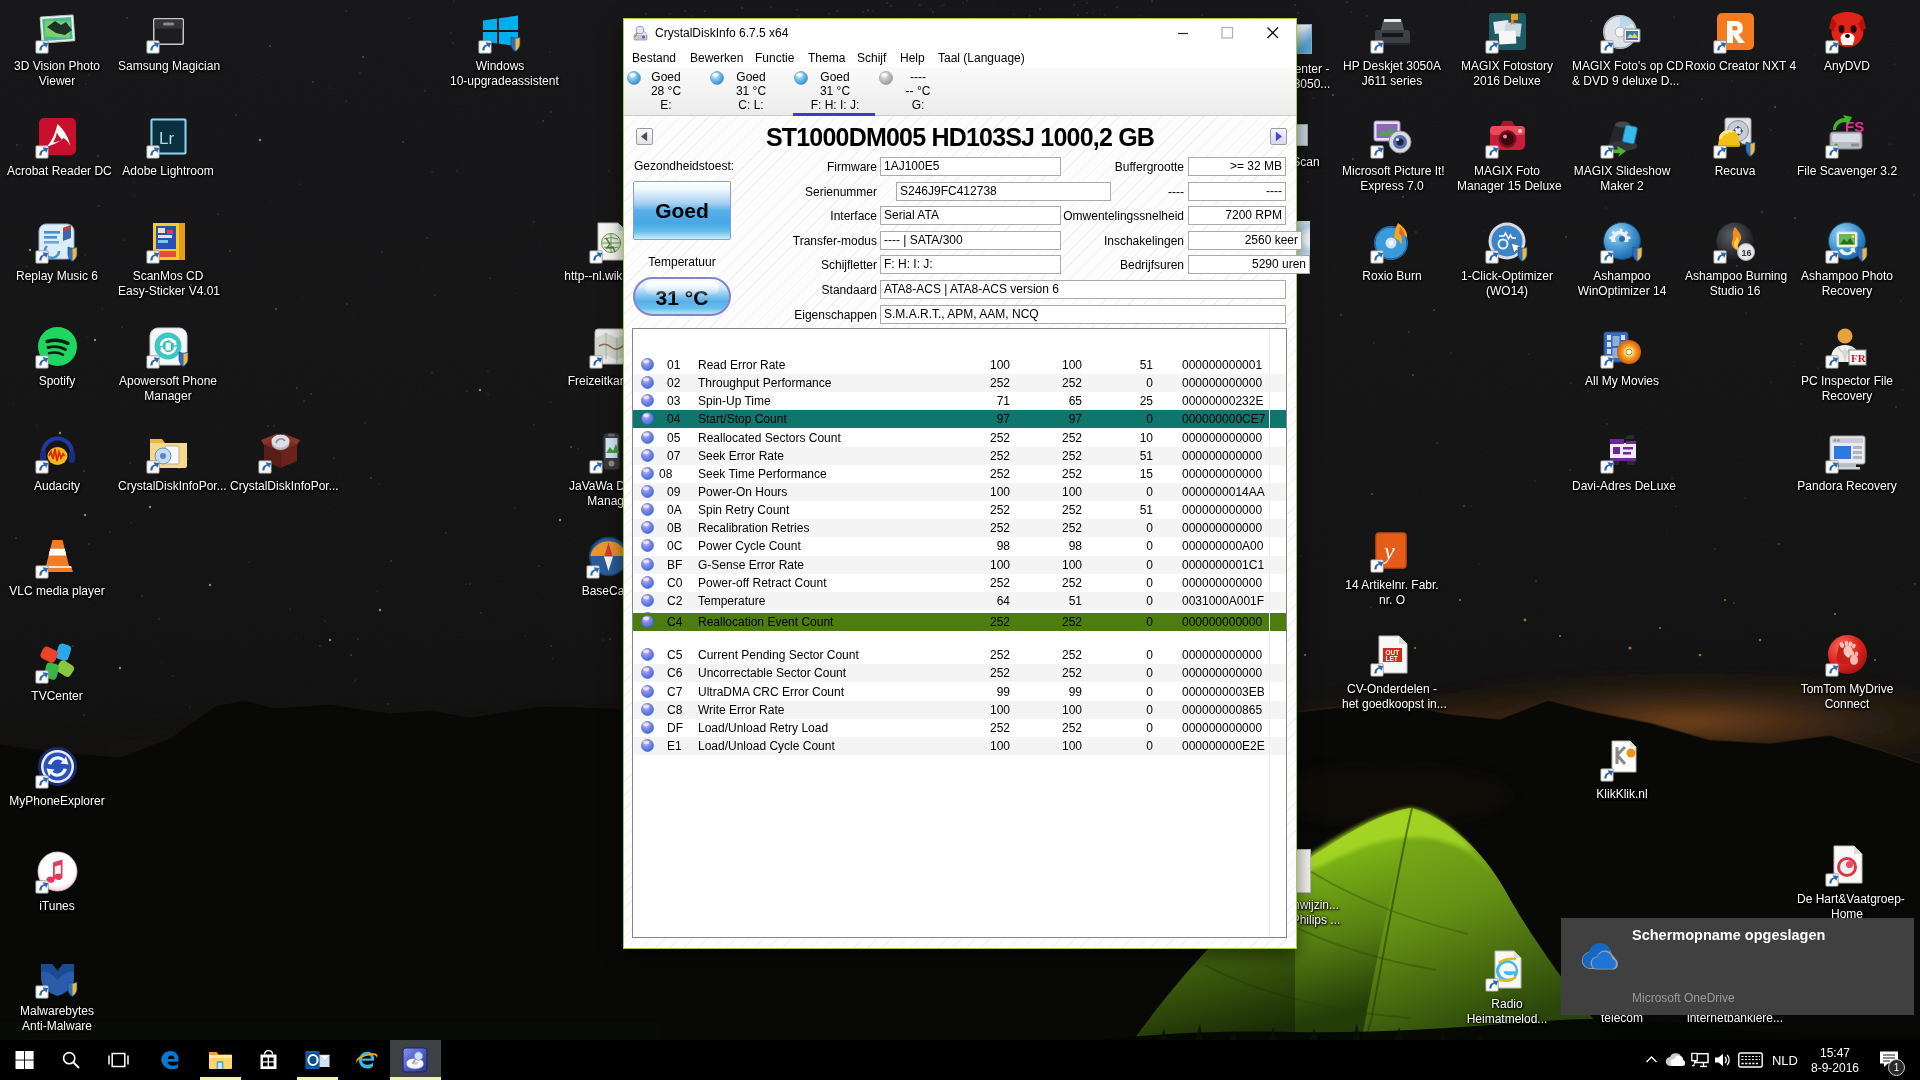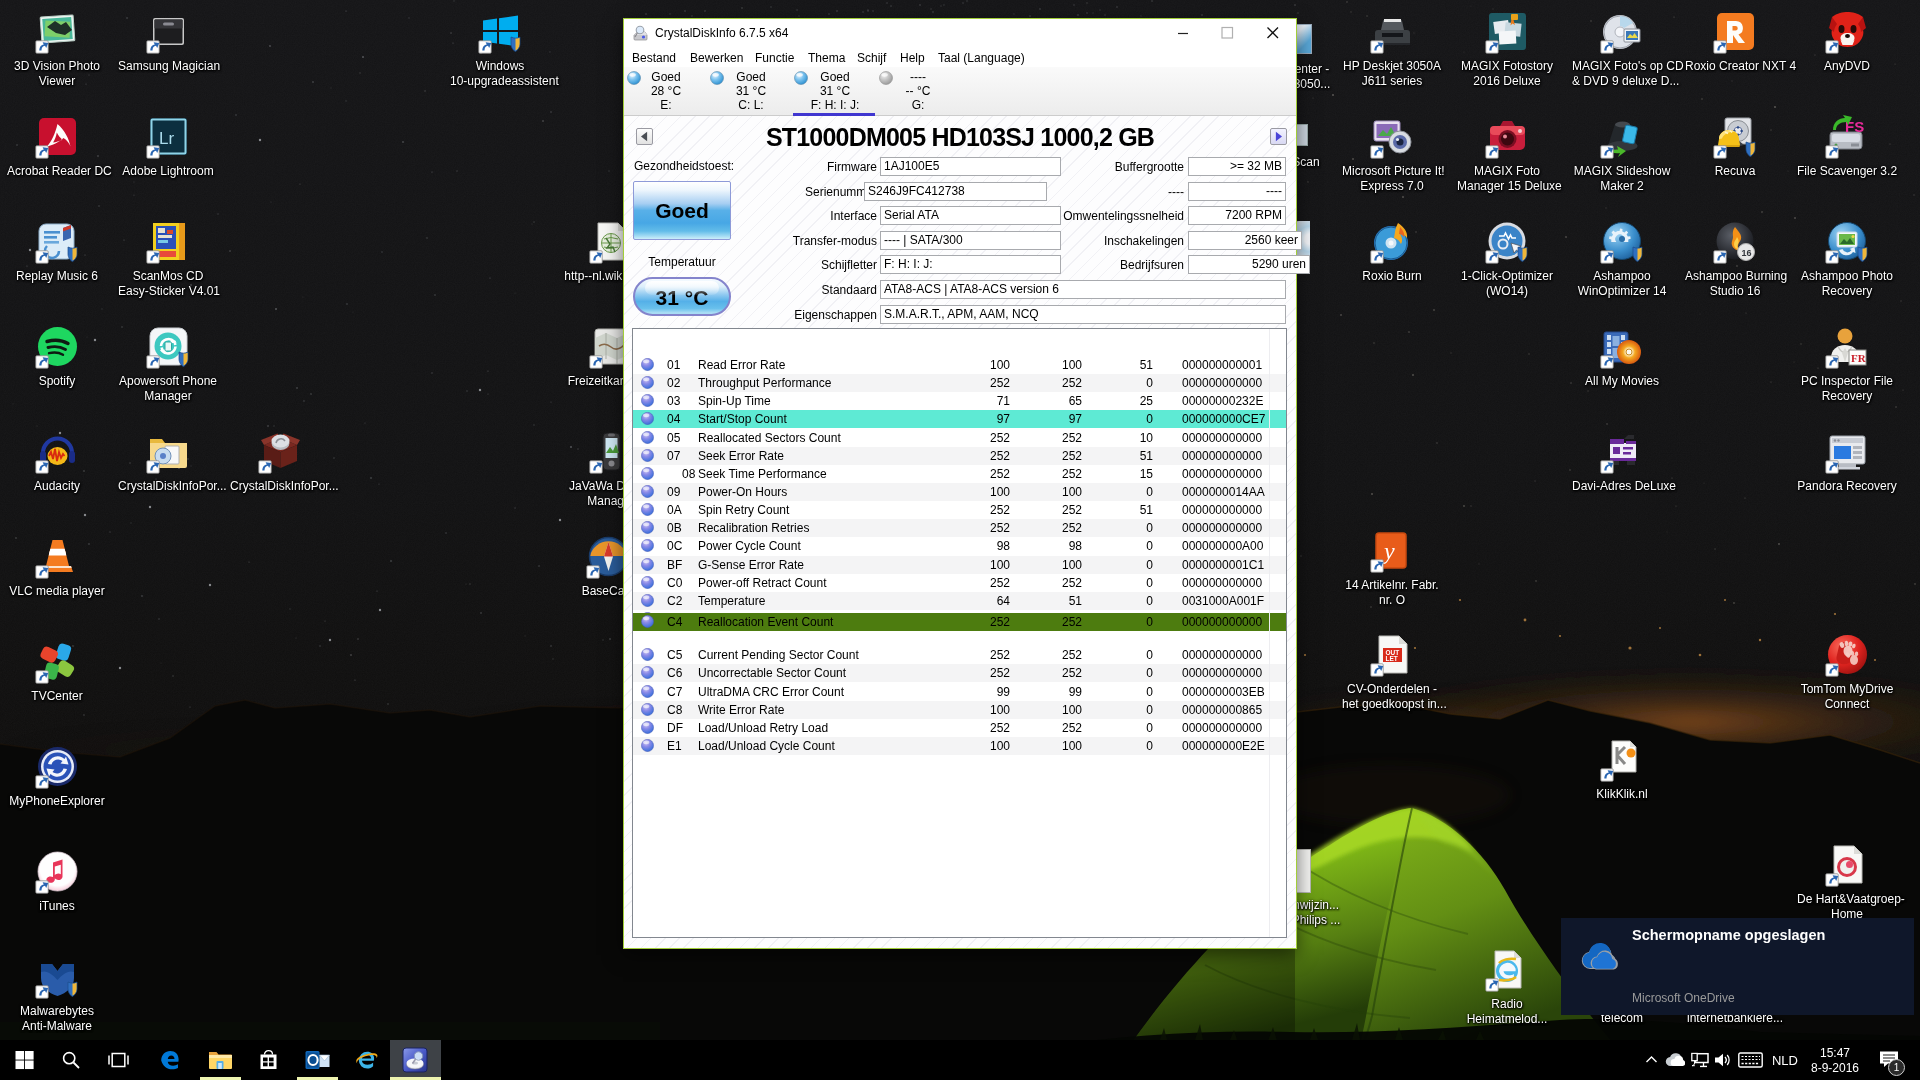--- a/index.html
+++ b/index.html
@@ -43,21 +43,21 @@
  border-bottom:1px solid #dcdce2;line-height:26px}
 .hsep{position:absolute;top:3px;width:1px;height:20px;background:#e2e2e8}
 .hr{position:absolute;text-align:right;width:80px}
 .srow{position:absolute;left:0;width:653px;height:18px;line-height:18px}
 #taskbar{position:absolute;left:0;top:1040px;width:1920px;height:40px;background:#000;z-index:20}
 .tbi{position:absolute;top:50%;transform:translateY(-50%)}
 #cdibtn{position:absolute;left:390px;top:0;width:51px;height:40px;background:#3e4247}
 .ul{position:absolute;top:37px;height:3px;background:#eef4b0;z-index:21}
 #badge{position:absolute;left:1888px;top:19px;width:17px;height:17px;border-radius:50%;background:#2a2a2a;
  border:1px solid #cfcfcf;color:#fff;font-size:10px;text-align:center;line-height:16px;z-index:22}
-#toast{position:absolute;left:1561px;top:918px;width:353px;height:97px;background:#0f172a;z-index:15}
+#toast{position:absolute;left:1561px;top:918px;width:353px;height:97px;background:#404040;z-index:15}
 </style></head><body>
 <svg id="wall" width="1920" height="1080" viewBox="0 0 1920 1080" preserveAspectRatio="none">
 <defs>
  <linearGradient id="sky" x1="0" y1="0" x2="0" y2="1">
   <stop offset="0" stop-color="#141416"></stop>
         <stop offset="0.45" stop-color="#111112"></stop>
   <stop offset="0.72" stop-color="#0e0d0c"></stop>
         <stop offset="1" stop-color="#090807"></stop>
  </linearGradient>
  <radialGradient id="glowR" cx="0.5" cy="0.5" r="0.5">
@@ -1281,21 +1281,21 @@
           <path d="M5.5 3 L12.5 8.5 L5.5 14z" fill="#4a44d8"></path>
         </svg>
       </div>
   <div style="position:absolute;left:10px;top:43px;font-size:12px">Gezondheidstoest:</div>
   <div id="goedbtn">Goed</div>
   <div style="position:absolute;left:9px;top:139px;width:98px;text-align:center;font-size:12px">Temperatuur</div>
   <div id="temppill"><span>31 °C</span></div>
   <div class="flab" style="right:419px;top:44px">Firmware</div>
       <div class="fbox" style="left:256px;top:41px;width:181px">1AJ100E5</div>
       <div class="flab" style="right:419px;top:69px">Serienummer</div>
-      <div class="fbox" style="left:240px;top:66px;width:183px">S246J9FC412738</div>
+      <div class="fbox" style="left:272px;top:66px;width:215px">S246J9FC412738</div>
       <div class="flab" style="right:419px;top:93px">Interface</div>
       <div class="fbox" style="left:256px;top:90px;width:181px">Serial ATA</div>
       <div class="flab" style="right:419px;top:118px">Transfer-modus</div>
       <div class="fbox" style="left:256px;top:115px;width:181px">---- | SATA/300</div>
       <div class="flab" style="right:419px;top:142px">Schijfletter</div>
       <div class="fbox" style="left:256px;top:139px;width:181px">F: H: I: J:</div>
       <div class="flab" style="right:419px;top:167px">Standaard</div>
       <div class="fbox" style="left:256px;top:164px;width:406px">ATA8-ACS | ATA8-ACS version 6</div>
       <div class="flab" style="right:419px;top:192px">Eigenschappen</div>
       <div class="fbox" style="left:256px;top:189px;width:406px">S.M.A.R.T., APM, AAM, NCQ</div>
@@ -1360,21 +1360,21 @@
               <circle cx="7" cy="7" r="6.6" fill="url(#orr)" stroke="#4a5ab0" stroke-width="0.5"></circle>
               <ellipse cx="5.6" cy="3.6" rx="3.4" ry="2" fill="#fff" opacity="0.6"></ellipse>
             </svg></div>
           <span style="position:absolute;left:34px">03</span>
           <span style="position:absolute;left:65px">Spin-Up Time</span>
           <span class="hr" style="right:276px">71</span>
           <span class="hr" style="right:204px">65</span>
           <span class="hr" style="right:133px">25</span>
           <span class="hr" style="right:24px">00000000232E</span>
         </div>
-        <div class="srow" style="top:81px;background:#5eead4;">
+        <div class="srow" style="top:81px;background:#0f766e;">
           <div style="position:absolute;left:8px;top:2px"><svg width="13" height="13" viewBox="0 0 14 14">
               <defs>
                 <radialGradient id="orr" cx="0.38" cy="0.28" r="0.8">
                   <stop offset="0" stop-color="#cfc8f4"></stop>
                   <stop offset="0.4" stop-color="#8a8ae8"></stop>
                   <stop offset="1" stop-color="#2a6ad8"></stop>
                 </radialGradient>
               </defs>
               <circle cx="7" cy="7" r="6.6" fill="url(#orr)" stroke="#4a5ab0" stroke-width="0.5"></circle>
               <ellipse cx="5.6" cy="3.6" rx="3.4" ry="2" fill="#fff" opacity="0.6"></ellipse>
@@ -1429,21 +1429,21 @@
               <defs>
                 <radialGradient id="orr" cx="0.38" cy="0.28" r="0.8">
                   <stop offset="0" stop-color="#cfc8f4"></stop>
                   <stop offset="0.4" stop-color="#8a8ae8"></stop>
                   <stop offset="1" stop-color="#2a6ad8"></stop>
                 </radialGradient>
               </defs>
               <circle cx="7" cy="7" r="6.6" fill="url(#orr)" stroke="#4a5ab0" stroke-width="0.5"></circle>
               <ellipse cx="5.6" cy="3.6" rx="3.4" ry="2" fill="#fff" opacity="0.6"></ellipse>
             </svg></div>
-          <span style="position:absolute;left:49px">08</span>
+          <span style="position:absolute;left:26px">08</span>
           <span style="position:absolute;left:65px">Seek Time Performance</span>
           <span class="hr" style="right:276px">252</span>
           <span class="hr" style="right:204px">252</span>
           <span class="hr" style="right:133px">15</span>
           <span class="hr" style="right:24px">000000000000</span>
         </div>
         <div class="srow" style="top:154px;background:#f4f4f5;">
           <div style="position:absolute;left:8px;top:2px"><svg width="13" height="13" viewBox="0 0 14 14">
               <defs>
                 <radialGradient id="orr" cx="0.38" cy="0.28" r="0.8">

